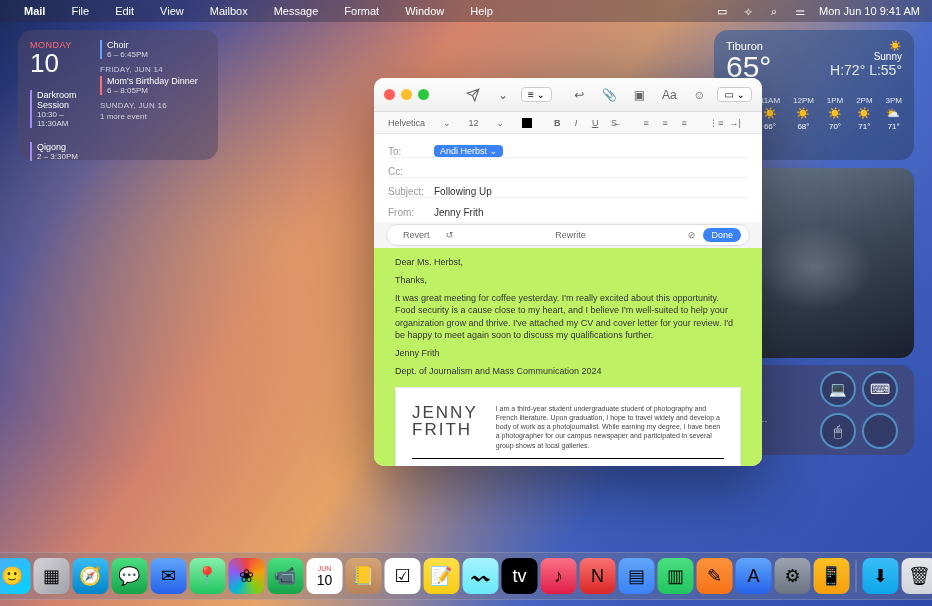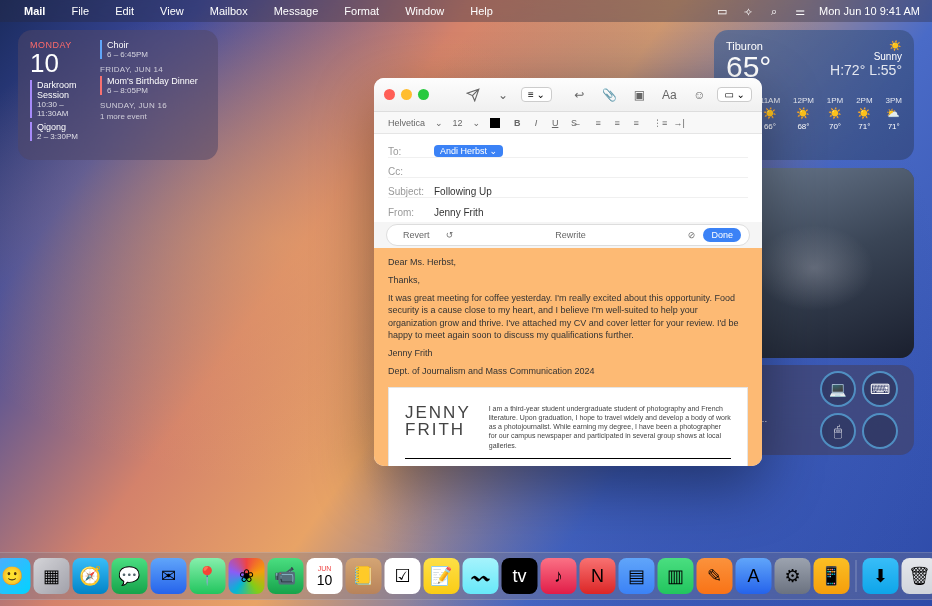--- a/index.html
+++ b/index.html
@@ -11,21 +11,21 @@
 .menubar .menu-item.active{font-weight:600}
 .menubar-right{margin-left:auto;display:flex;align-items:center;gap:12px}
 .menubar-right .icon{width:14px;height:14px;display:inline-flex;align-items:center;justify-content:center}
 .menubar-right .datetime{font-weight:500}
 
 .widget{position:absolute;border-radius:14px;backdrop-filter:blur(30px);color:#fff;font-size:11px}
 .cal-widget{top:30px;left:18px;width:200px;height:130px;background:rgba(80,70,100,.5);padding:10px 12px;display:flex;gap:10px}
 .cal-left{width:60px}
 .cal-day-name{font-size:9px;color:#ff6b6b;letter-spacing:.5px}
 .cal-day-num{font-size:26px;font-weight:300;line-height:1}
-.cal-event{margin-top:4px;border-left:2px solid #a78bfa;padding-left:5px}
+.cal-event{margin-top:14px;border-left:2px solid #a78bfa;padding-left:5px}
 .cal-event .title{font-size:9px;font-weight:500}
 .cal-event .time{font-size:8px;opacity:.8}
 .cal-right{flex:1;font-size:9px}
 .cal-sec{margin-bottom:6px}
 .cal-sec-h{font-size:8px;opacity:.7;text-transform:uppercase;letter-spacing:.3px;margin-bottom:2px}
 .cal-item{border-left:2px solid #60a5fa;padding-left:5px;margin-bottom:3px}
 .cal-item.red{border-color:#f87171}
 .cal-item .t{font-weight:500}
 .cal-item .tm{opacity:.75;font-size:8px}
 .cal-more{font-size:8px;opacity:.7}
@@ -56,39 +56,39 @@
 .mail-window{position:absolute;top:78px;left:374px;width:388px;height:388px;background:#f5f5f5;border-radius:10px;box-shadow:0 20px 60px rgba(0,0,0,.4);overflow:hidden;display:flex;flex-direction:column}
 .mail-titlebar{height:34px;background:linear-gradient(#fdfdfd,#f0f0f0);display:flex;align-items:center;padding:0 10px;gap:6px;border-bottom:1px solid #ddd}
 .traffic-light{width:11px;height:11px;border-radius:50%}
 .tl-red{background:#ff5f56}
 .tl-yellow{background:#ffbd2e}
 .tl-green{background:#27c93f}
 .mail-tb-spacer{width:20px}
 .mail-tb-btn{width:24px;height:20px;display:flex;align-items:center;justify-content:center;color:#666;font-size:12px}
 .mail-tb-drop{border:1px solid #ccc;border-radius:4px;padding:1px 6px;font-size:10px;background:#fff;display:flex;align-items:center;gap:3px}
 
-.mail-formatbar{height:22px;background:#f8f8f8;border-bottom:1px solid #e5e5e5;display:flex;align-items:center;padding:0 14px;gap:10px;font-size:9px;color:#666}
+.mail-formatbar{height:22px;background:#f8f8f8;border-bottom:1px solid #e5e5e5;display:flex;align-items:center;padding:0 14px;gap:18px;font-size:9px;color:#666}
 .mail-font-select{border:none;background:transparent;font-size:9px;color:#666}
 .mail-fmt-group{display:flex;gap:5px}
 .mail-fmt-btn{width:14px;height:14px;display:flex;align-items:center;justify-content:center;font-size:9px}
 .color-swatch{width:10px;height:10px;background:#000}
 
 .mail-headers{background:#fff;padding:4px 14px;font-size:10px;color:#888}
 .mail-header-row{display:flex;align-items:flex-end;height:20px;border-bottom:1px solid #f0f0f0}
 .mail-header-label{width:46px;color:#999}
 .mail-recipient{background:#3b82f6;color:#fff;padding:1px 6px;border-radius:4px;font-size:9px}
 .mail-header-val{color:#333}
 
 .mail-rewrite-bar{display:flex;align-items:center;gap:6px;padding:3px 8px;margin:2px 12px;background:#fff;border:1px solid #ddd;border-radius:12px;font-size:9px}
 .mail-rewrite-btn{padding:2px 8px;border-radius:8px;color:#666}
 .mail-rewrite-btn.done{background:#3b82f6;color:#fff}
 .mail-rewrite-center{flex:1;text-align:center;color:#666}
 .rewrite-icon{width:12px;height:12px;display:inline-flex;align-items:center;justify-content:center;opacity:.6}
 
-.mail-body{flex:1;overflow:auto;padding:8px 14px;font-size:9px;line-height:1.35;color:#333;background:#fdba74}
+.mail-body{flex:1;overflow:auto;padding:8px 21px;font-size:9px;line-height:1.35;color:#333;background:#bef264}
 .mail-body p{margin-bottom:6px}
 .mail-attachment{background:#fff;margin-top:10px;padding:16px;border:1px solid #e5e5e5;font-size:8px;color:#444}
 .att-header{display:flex;gap:18px;border-bottom:1px solid #000;padding-bottom:8px;margin-bottom:8px}
 .att-name{font-size:17px;letter-spacing:2px;line-height:1}
 .att-bio{font-size:7px;line-height:1.3}
 
 .dock{position:absolute;bottom:6px;left:50%;transform:translateX(-50%);height:48px;background:rgba(120,120,140,.35);backdrop-filter:blur(30px);border-radius:14px;padding:4px 8px;display:flex;align-items:center;gap:3px;border:1px solid rgba(255,255,255,.15)}
 .dock-app{width:36px;height:36px;border-radius:8px;display:flex;align-items:center;justify-content:center;font-size:18px;position:relative;cursor:pointer}
 .dock-sep{width:1px;height:32px;background:rgba(255,255,255,.3);margin:0 3px}
 .da-finder{background:linear-gradient(135deg,#4facfe,#00d4ff)}

